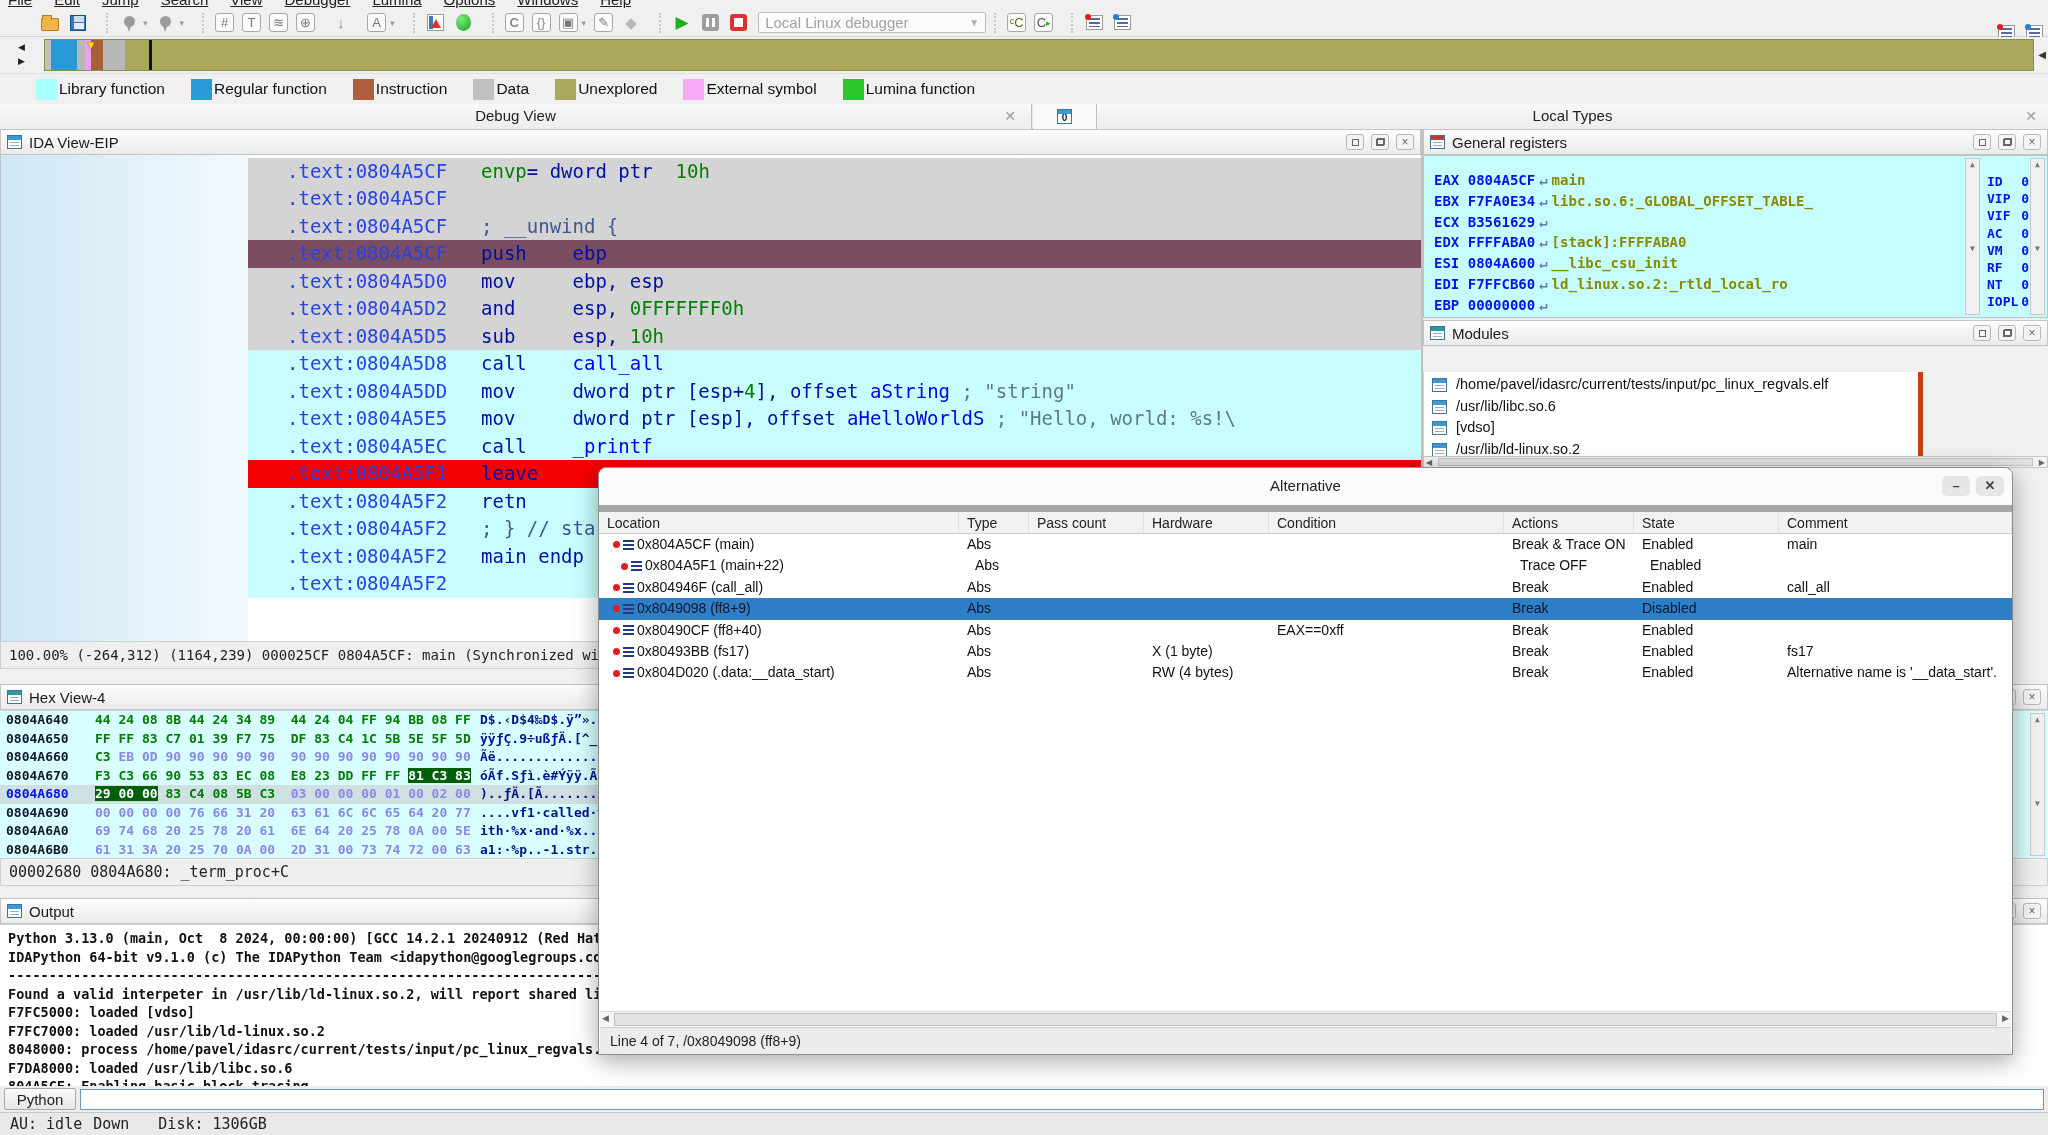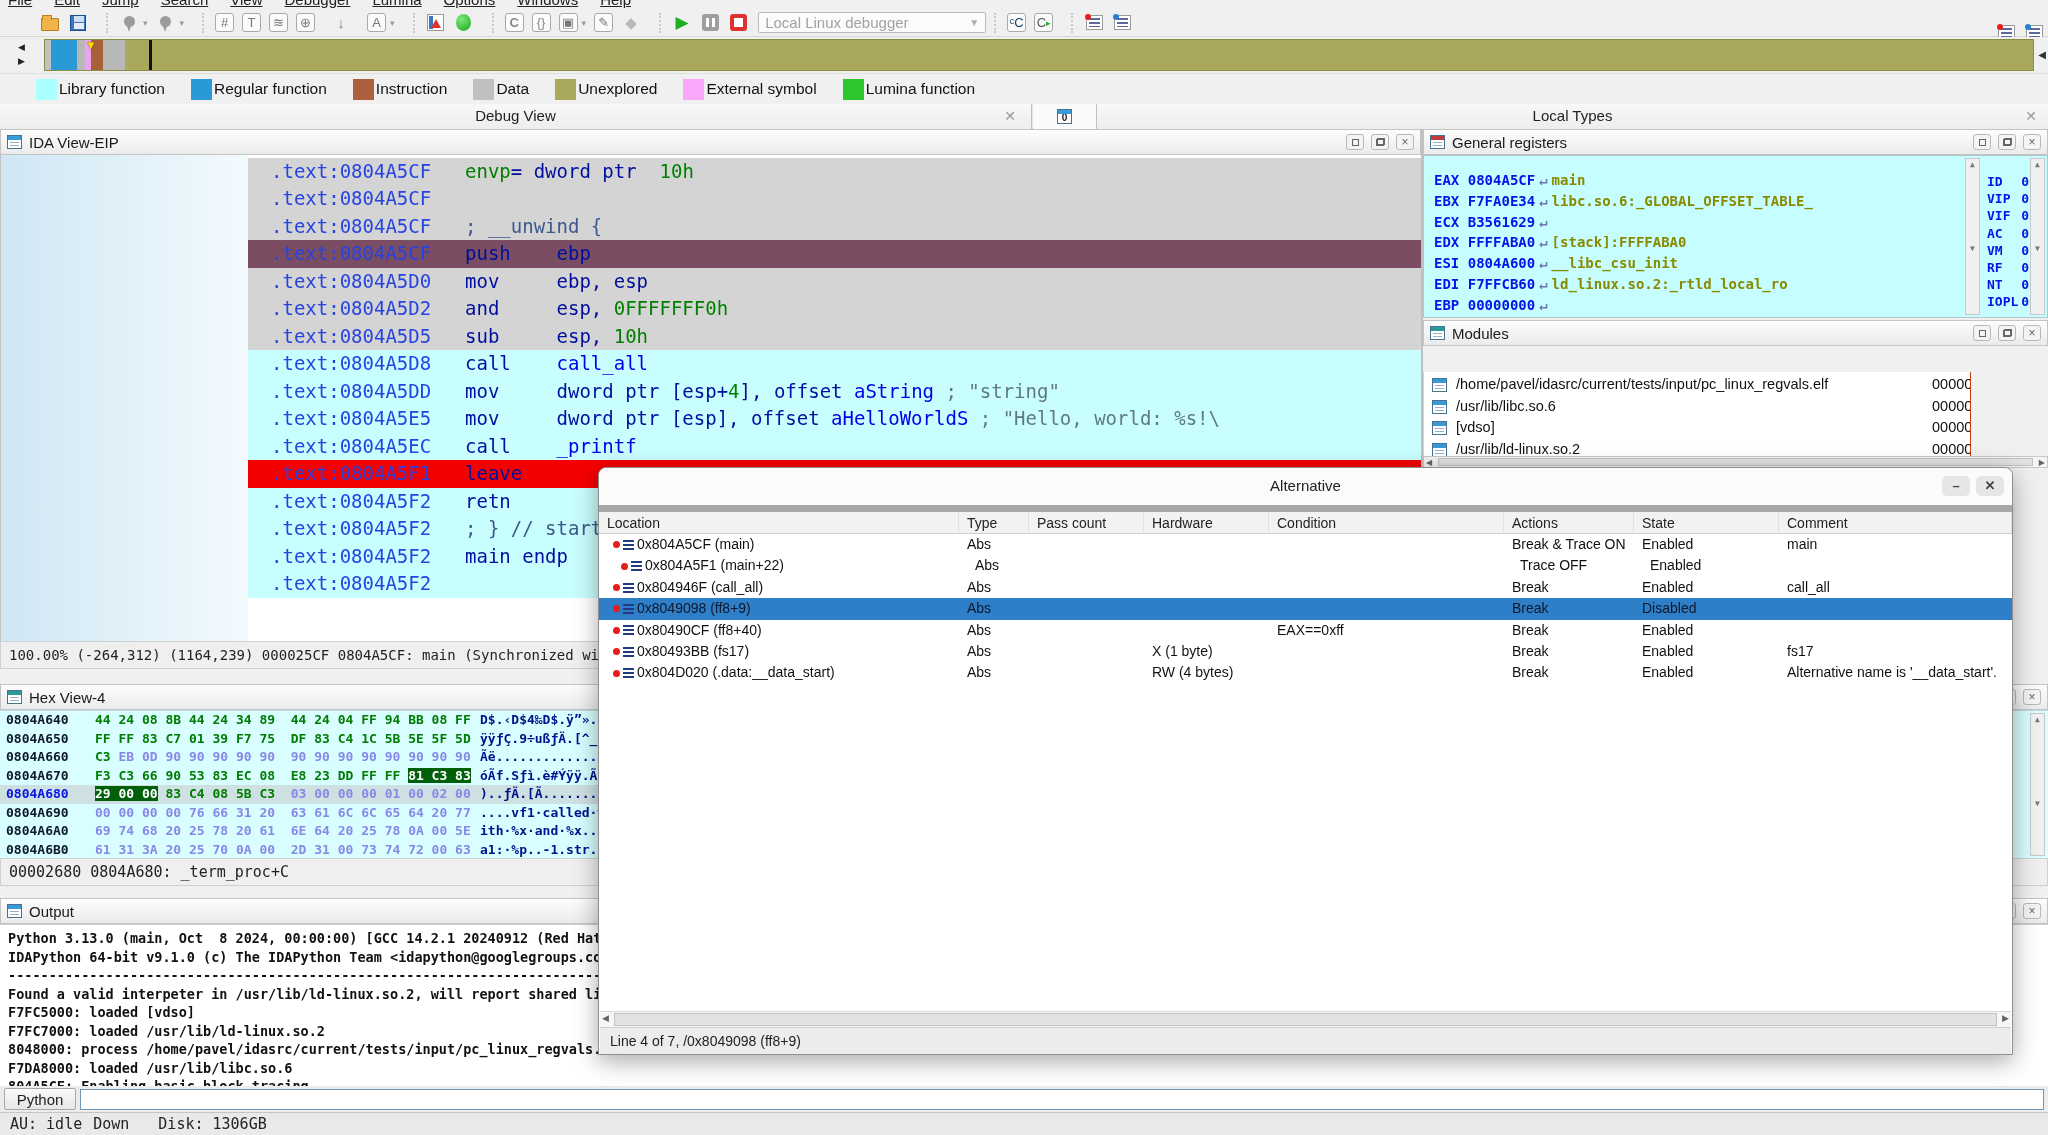--- a/index.html
+++ b/index.html
@@ -89,21 +89,21 @@
   .wbtn{width:18px;height:16px;border:1px solid #b8b8b8;border-radius:3px;background:#f4f4f4;
         display:flex;align-items:center;justify-content:center;color:#666;font-size:12px;line-height:1}
   .wbtn .sq{width:7px;height:7px;border:1px solid #666}
   .wbtn .sq2{width:9px;height:8px;position:relative}
   .wbtn .sq2:before{content:"";position:absolute;left:0;bottom:0;width:6px;height:5px;border:1px solid #666;background:#f4f4f4}
   .wbtn .sq2:after{content:"";position:absolute;right:0;top:0;width:6px;height:5px;border:1px solid #666}
 
   
   .disasm{position:absolute;left:0;top:155px;width:1421px;height:486px;background:#fff;overflow:hidden;border-left:1px solid #c4c4c4}
   .dmargin{position:absolute;left:0;top:0;width:247px;height:100%;background:linear-gradient(to right,#cfe7f4,#f3fafe)}
-  .dline{position:absolute;left:247px;right:0;height:27.5px;font-size:19px;line-height:27.5px;padding-left:23px}
+  .dline{position:absolute;left:247px;right:0;height:27.5px;font-size:19px;line-height:27.5px;padding-left:39px}
   .bg-gray{background:#d4d4d4}
   .bg-cyan{background:#c9feff}
   .bg-eip{background:#7a4d62}
   .bg-red{background:#f50000}
   .d-addr{display:inline-block;width:194px;color:#2743e0}
   .tk-i{color:#000f9e}
   .tk-g{color:#008000}
   .tk-n{color:#0000e8}
   .tk-c1{color:#3c5a8c}
   .tk-c2{color:#5f7a85}
@@ -115,21 +115,21 @@
   .regs-body{position:absolute;left:1423px;top:155px;width:625px;height:163px;background:#c6feff;border:1px solid #b0c8c8;overflow:hidden}
   .reg-row{position:absolute;left:10px;height:20px;font-size:14px;font-weight:bold}
   .reg-name,.reg-val{color:#0513e8}
   .reg-arrow{color:#6a7ab0;font-weight:bold;padding:0 4px}
   .reg-note{color:#8a8a00}
   .vscroll{position:absolute;width:15px;background:#f0f0f0;border:1px solid #c8c8c8;font-size:8px;color:#777;text-align:center;line-height:12px}
   .flagcol{position:absolute;left:563px;top:0;width:42px;height:100%}
   .flag-row{position:absolute;left:0;height:17px;font-size:13px;font-weight:bold;color:#0513e8;width:100%}
   .flag-v{position:absolute;right:0}
   .modules-colhead{position:absolute;left:1423px;top:348px;width:625px;height:24px;background:#fafafa;border:1px solid #cfcfcf;font-size:14px;color:#222;line-height:22px}
-  .modules-body{position:absolute;left:1423px;top:372px;width:548px;height:84px;background:#fff;border-left:1px solid #cfcfcf;border-right:1px solid #c2410c;overflow:hidden}
+  .modules-body{position:absolute;left:1423px;top:372px;width:500px;height:84px;background:#fff;border-left:1px solid #cfcfcf;border-right:5px solid #c2410c;overflow:hidden}
   .mod-row{position:absolute;left:0;width:100%;height:21px;font-size:14.5px;line-height:21px;color:#111}
   .mod-ic{position:absolute;left:8px;top:3px}
   .mod-path{position:absolute;left:32px}
   .mod-base{position:absolute;left:508px}
   .hscroll{position:absolute;height:12px;background:#f4f4f4;border:1px solid #c8c8c8;font-size:8px;color:#666}
   .hs-l{position:absolute;left:2px;top:1px}.hs-r{position:absolute;right:2px;top:1px}
   .hs-thumb{position:absolute;left:14px;right:14px;top:1px;bottom:1px;background:#e2e2e2;border:1px solid #c2c2c2}
 
   
   .hex-body{position:absolute;left:0;top:710px;width:2048px;height:148px;background:#d8feff;border-top:1px solid #c8d8d8;overflow:hidden}
@@ -247,21 +247,21 @@
       <span class="ticon">
           <i class="icon-stop"></i>
         </span>
     </div>
     <div class="combo">
       <span>Local Linux debugger</span>
       <span class="cbx">▼</span>
     </div>
     <span class="tsep"></span>
     <div class="tgroup">
-      <span class="ticon boxed" style="color:#0c4a6e">ᶜC</span>
+      <span class="ticon boxed" style="color:#4d7c0f">ᶜC</span>
       <span class="ticon boxed" style="color:#555">C<span style="color:#1fae1f;font-size:9px">▸</span></span>
     </div>
     <span class="tsep"></span>
     <div class="tgroup">
       <span class="ticon">
           <i class="icon-list reddot"></i>
         </span>
       <span class="ticon">
           <i class="icon-list bluedot"></i>
         </span>

